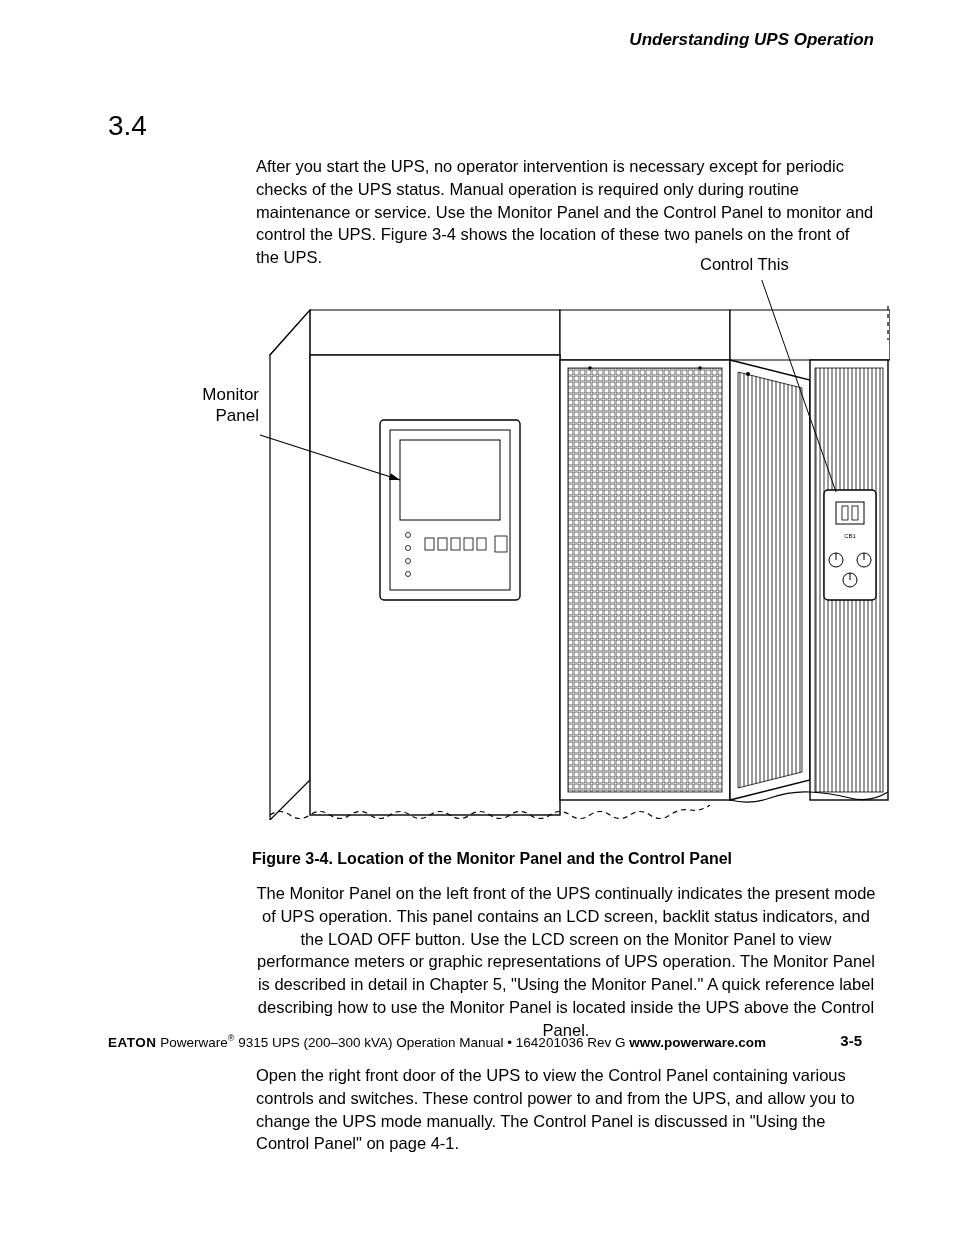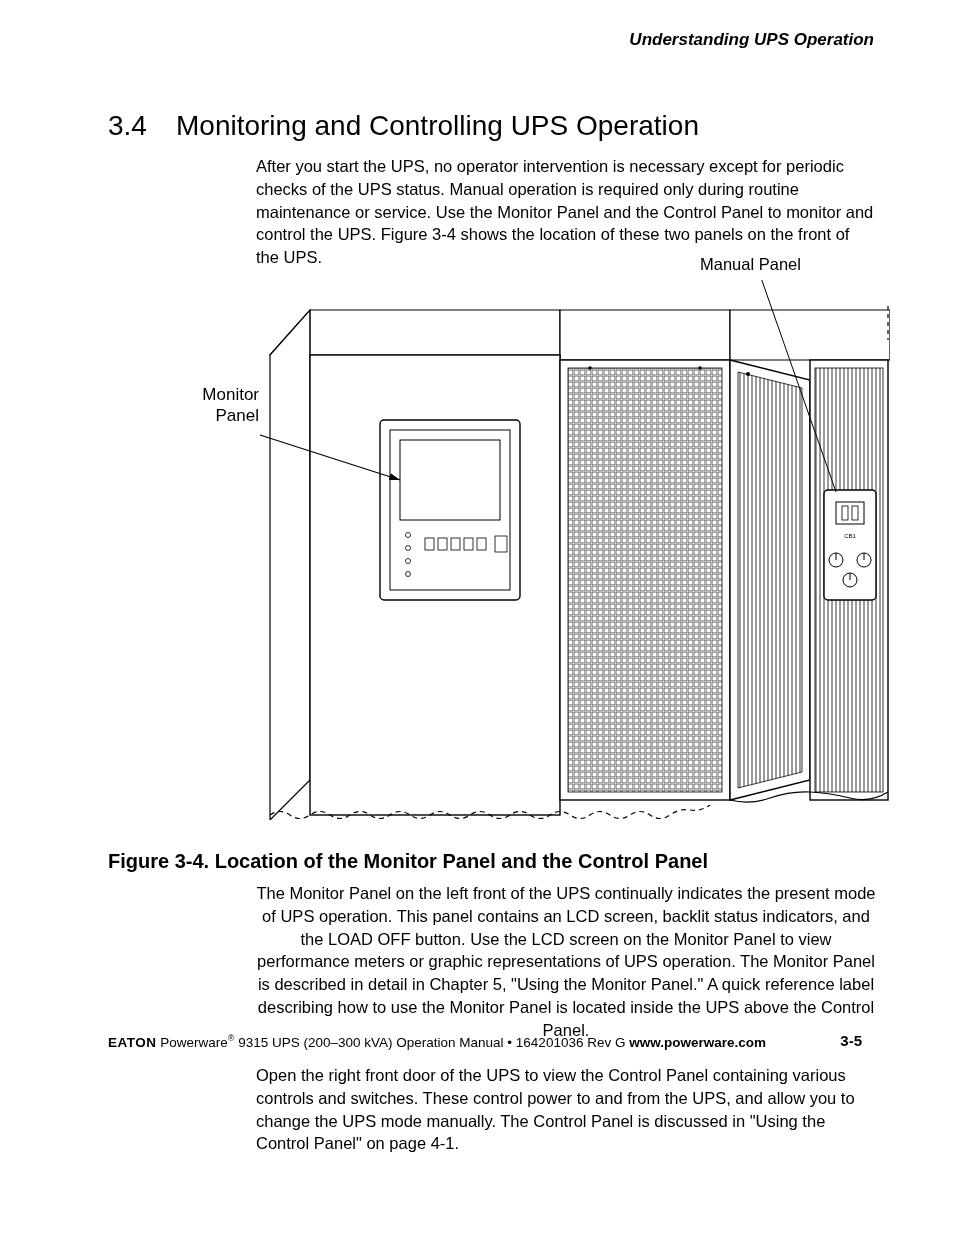--- a/index.html
+++ b/index.html
@@ -5,43 +5,42 @@
   html,body{margin:0;padding:0;background:#fff;color:#000;}
   body{width:954px;height:1235px;font-family:"Segoe UI","Trebuchet MS","Lucida Sans",Arial,sans-serif;position:relative;}
   .page{position:absolute;left:0;top:0;width:954px;height:1081px;}
   .running-head{position:absolute;top:30px;right:80px;font-style:italic;font-weight:600;font-size:17px;}
   .sec-num{position:absolute;left:108px;top:110px;font-size:28px;font-weight:400;}
   .sec-title{position:absolute;left:176px;top:110px;font-size:28px;font-weight:400;}
   .intro{position:absolute;left:256px;top:155px;width:620px;font-size:16.5px;line-height:1.38;}
   .callout-cp{position:absolute;left:700px;top:255px;font-size:16.5px;}
   .callout-mp{position:absolute;left:191px;top:384px;font-size:17px;text-align:right;width:68px;line-height:1.25;}
   .figure{position:absolute;left:250px;top:280px;width:640px;height:540px;}
-  .fig-caption{position:absolute;left:108px;width:768px;top:850px;text-align:left;font-weight:700;font-size:20px;}
+  .fig-caption{position:absolute;left:108px;width:768px;top:850px;text-align:center;font-weight:700;font-size:16px;}
   .para2{position:absolute;left:256px;top:882px;width:620px;font-size:16.5px;line-height:1.38;text-align:center;}
   .para3{position:absolute;left:256px;top:1064px;width:620px;font-size:16.5px;line-height:1.38;}
   .footer{position:absolute;left:108px;bottom:32px;width:768px;font-size:13.5px;}
   .footer .brand{font-weight:800;letter-spacing:0.5px;}
   .footer .reg{font-size:9px;vertical-align:super;}
   .footer .url{font-weight:700;}
   .page-num{position:absolute;right:92px;bottom:32px;font-weight:700;font-size:15px;}
   svg{display:block;}
 </style>
 </head>
 <body>
 
 <div class="page">
 
   <div class="running-head">Understanding UPS Operation</div>
 
   <div class="sec-num">3.4</div>
-  <div class="sec-title">Monitoring and Controlling UPS Operation</div>
 
   <div class="intro">After you start the UPS, no operator intervention is necessary except for periodic checks of the UPS status. Manual operation is required only during routine maintenance or service. Use the Monitor Panel and the Control Panel to monitor and control the UPS. Figure 3-4 shows the location of these two panels on the front of the UPS.</div>
 
-  <div class="callout-cp">Manual Panel</div>
+  <div class="callout-cp">Control This</div>
   <div class="callout-mp">
     <span>Monitor</span><br>
     <span>Panel</span>
   </div>
 
   <div class="figure">
     <svg viewBox="0 0 640 540" width="640" height="540">
       <defs>
 
         <pattern id="grille" width="6" height="6" patternUnits="userSpaceOnUse">

